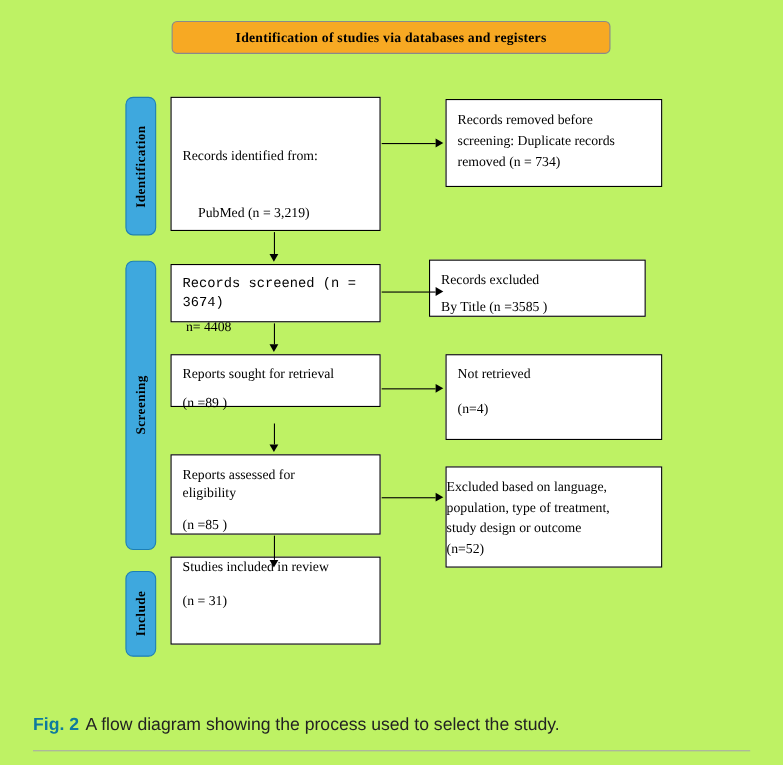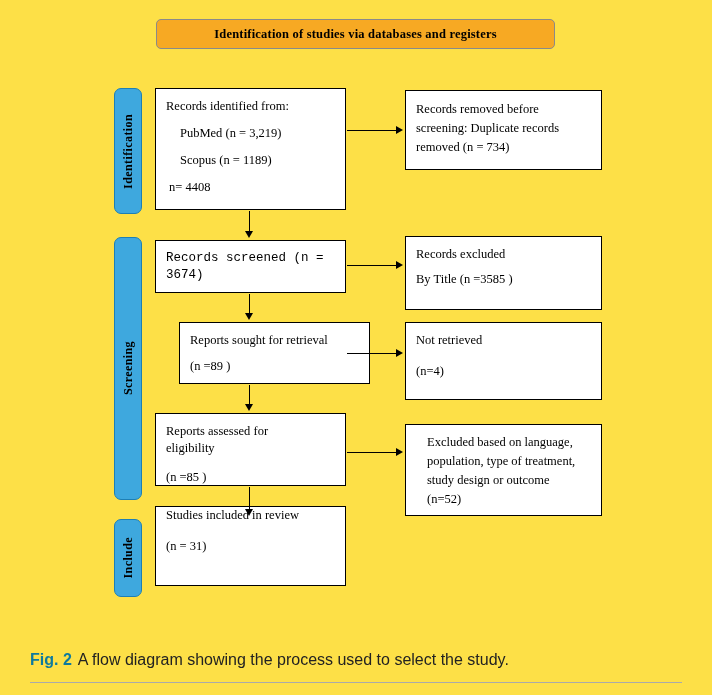--- a/index.html
+++ b/index.html
@@ -1,19 +1,19 @@
 <!DOCTYPE html>
 <html style="--banner-fill: #F7A923; --banner-border: #8a8a8a; --stage-fill: #3EA8DE; --stage-border: #1d7fb5; --fig-label-color: #0e7a9e;"><head>
 <meta charset="utf-8">
 <style>
   html,body{margin:0;padding:0;background:#fff;}
   .page{
     position:relative;
     width:712px;height:695px;
-    background:#fde047;
+    background:#bef264;
     font-family:"Liberation Serif", serif;
     color:#000;
     overflow:hidden;
   }
   
   .banner{
     position:absolute;left:156px;top:19px;width:399px;height:30px;
     background:var(--banner-fill,#F7A923);
     border:1px solid var(--banner-border,#8a8a8a);
     border-radius:5px;
@@ -43,36 +43,36 @@
   .box{
     position:absolute;
     background:#fff;
     border:1.5px solid #000;
     box-sizing:border-box;
     font-size:12.5px;
     line-height:17px;
     padding:9px 10px;
   }
   .box1{left:155px;top:88px;width:191px;height:122px;}
-  .box1 .bline{margin-bottom:10px;}
+  .box1 .bline{margin-bottom:10px;margin-top:35px;}
   .box1 .indent{padding-left:14px;}
   .box1 .indent-sm{padding-left:3px;}
   .box2{left:155px;top:240px;width:191px;height:53px;display:flex;align-items:center;font-family:Liberation Mono, monospace;}
-  .box3{left:155px;top:322px;width:191px;height:62px;margin-left:24px;}
+  .box3{left:155px;top:322px;width:191px;height:48px;}
   .box3 .l2{margin-top:9px;}
   .box4{left:155px;top:413px;width:191px;height:73px;}
   .box4 .l3{margin-top:12px;}
   .box5{left:155px;top:506px;width:191px;height:80px;padding-top:0;}
   .box5 .l2{margin-top:14px;}
   .rbox1{left:405px;top:90px;width:197px;height:80px;line-height:19px;}
-  .rbox2{left:405px;top:236px;width:197px;height:74px;}
+  .rbox2{left:390px;top:236px;width:197px;height:52px;}
   .rbox2 .l2{margin-top:8px;}
   .rbox3{left:405px;top:322px;width:197px;height:78px;}
   .rbox3 .l2{margin-top:14px;}
-  .rbox4{left:405px;top:424px;width:197px;height:92px;line-height:19px;padding:8px 21px;}
+  .rbox4{left:405px;top:424px;width:197px;height:92px;line-height:19px;padding:8px 0;}
   
   .varrow{
     position:absolute;left:249px;width:0;
     border-left:1.5px solid #000;
   }
   .varrow::after{
     content:"";position:absolute;bottom:-7px;left:-5px;
     border-left:4.5px solid transparent;border-right:4.5px solid transparent;
     border-top:7px solid #000;
   }

